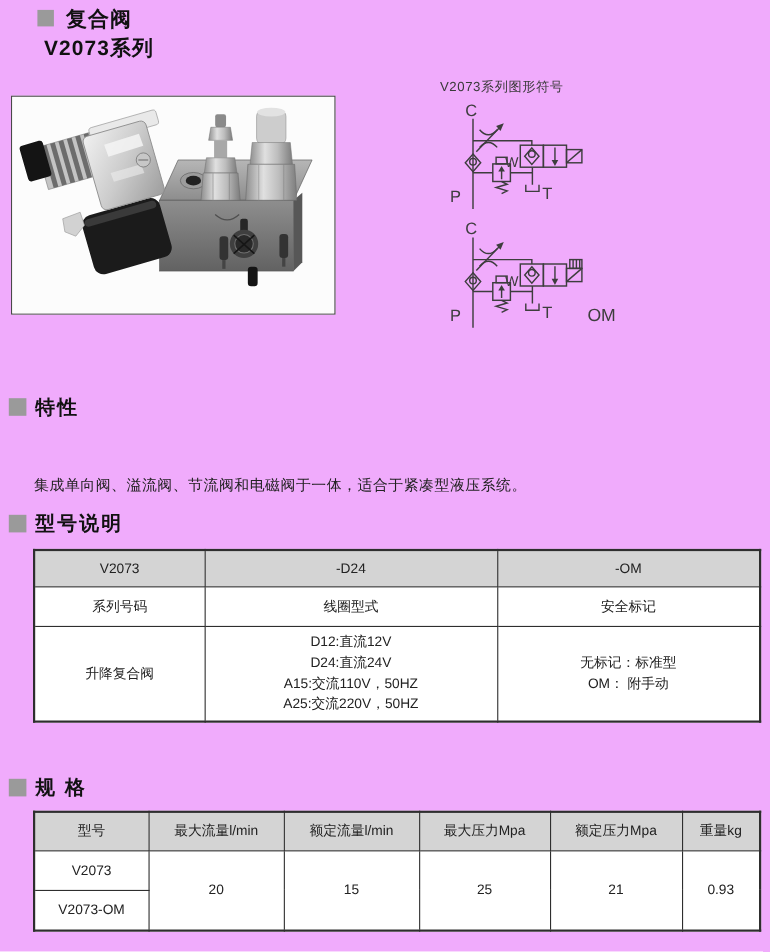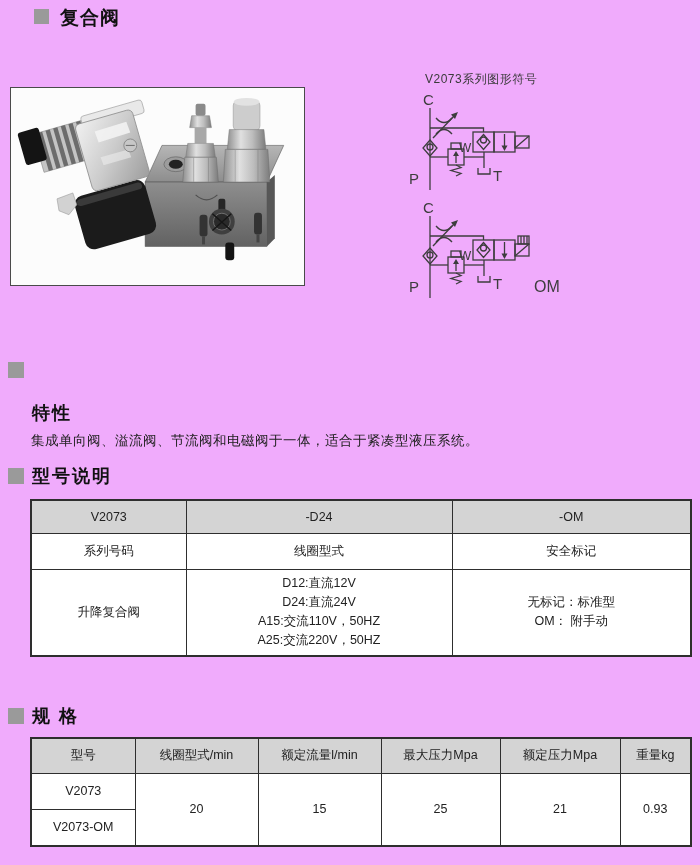--- a/index.html
+++ b/index.html
@@ -20,20 +20,21 @@
   .multi div{line-height:19px;}
   svg.diag text{font-family:"Liberation Sans","DejaVu Sans",sans-serif;fill:#3d3d3d;}
 </style>
 </head>
 <body>
 
 <div class="page">
 
   <span class="bullet" style="left:34px;top:9px;width:15px;height:15px;"></span>
   <div class="h-title" style="left:60px;top:5px;">复合阀</div>
+  <div class="h-title" style="left:40px;top:31px;">V2073系列</div>
 
   <div class="photo-frame">
     <svg viewBox="0 0 295 199">
       <defs>
         <linearGradient id="gBlock" x1="0" y1="0" x2="0" y2="1">
           <stop offset="0" stop-color="#8e8e8e"></stop>
             <stop offset="1" stop-color="#626262"></stop>
         </linearGradient>
         <linearGradient id="gTop" x1="0" y1="0" x2="0" y2="1">
           <stop offset="0" stop-color="#b6b6b6"></stop>
@@ -110,21 +111,21 @@
         <rect x="70" y="20" width="64" height="14" rx="3" transform="rotate(-16 102 27)" fill="#e9e9e9" stroke="#9a9a9a" stroke-width="0.6"></rect>
         <rect x="72" y="28" width="60" height="70" rx="5" transform="rotate(-16 102 63)" fill="url(#gConn)" stroke="#8f8f8f" stroke-width="0.8"></rect>
         <path d="M84,44 l32,-10 l4,11 l-32,10 z" fill="#f5f5f5" opacity="0.85"></path>
         <path d="M90,70 l28,-8 l3,8 l-28,8 z" fill="#ededed" opacity="0.6"></path>
         <circle cx="120" cy="58" r="6.5" fill="#c7c7c7" stroke="#7c7c7c" stroke-width="0.8"></circle>
         <line x1="115.5" y1="58" x2="124.5" y2="58" stroke="#6a6a6a" stroke-width="1"></line>
       </g>
     </svg>
   </div>
 
-  <div class="caption" style="left:425px;top:71px;">V2073系列图形符号</div>
+  <div class="caption" style="left:400px;top:71px;">V2073系列图形符号</div>
 
   <svg class="diag abs" style="left:406px;top:90px;" width="160" height="112" viewBox="0 0 160 112">
     <g stroke="#3d3d3d" stroke-width="1.3" fill="none">
       <line x1="24" y1="18" x2="24" y2="100"></line>
       <path d="M24,38 H77.5 V42"></path>
       <path d="M30,28 C35,34 41,34 46,28"></path>
       <path d="M30,44 C35,38 41,38 46,44"></path>
       <line x1="27" y1="48" x2="50" y2="24"></line>
       <polygon points="52,22 45,24.5 49,29" fill="#3d3d3d" stroke="none"></polygon>
       <polygon points="24,50 31,58 24,66 17,58"></polygon>
@@ -188,21 +189,21 @@
       <path d="M72,78 V84 H84 V78"></path>
     </g>
     <text x="17" y="15" font-size="15">C</text>
     <text x="3" y="94" font-size="15">P</text>
     <text x="53" y="62" font-size="13">W</text>
     <text x="87" y="91" font-size="15">T</text>
     <text x="128" y="94" font-size="16">OM</text>
   </svg>
 
   <span class="bullet" style="left:8px;top:362px;"></span>
-  <div class="sec-title" style="left:32px;top:358px;margin-top:43px;">特性</div>
+  <div class="sec-title" style="left:32px;top:358px;">特性</div>
   <div class="body-text" style="left:31px;top:392px;width:640px;">集成单向阀、溢流阀、节流阀和电磁阀于一体，适合于紧凑型液压系统。</div>
 
   <span class="bullet" style="left:8px;top:468px;"></span>
   <div class="sec-title" style="left:32px;top:464px;">型号说明</div>
 
   <table class="sheet" style="left:30px;top:499px;width:660px;">
     <colgroup>
         <col style="width:155px">
         <col style="width:266px">
         <col style="width:239px">
@@ -242,21 +243,21 @@
         <col style="width:104px">
         <col style="width:123px">
         <col style="width:123px">
         <col style="width:119px">
         <col style="width:120px">
         <col style="width:71px">
       </colgroup>
     <tbody>
         <tr style="height:35px;">
       <td class="hdr">型号</td>
-      <td class="hdr">线圈型式/min</td>
+      <td class="hdr">最大流量l/min</td>
       <td class="hdr">额定流量l/min</td>
       <td class="hdr">最大压力Mpa</td>
       <td class="hdr">额定压力Mpa</td>
       <td class="hdr">重量kg</td>
     </tr>
     <tr style="height:36px;">
       <td>V2073</td>
       <td rowspan="2">20</td>
       <td rowspan="2">15</td>
       <td rowspan="2">25</td>

